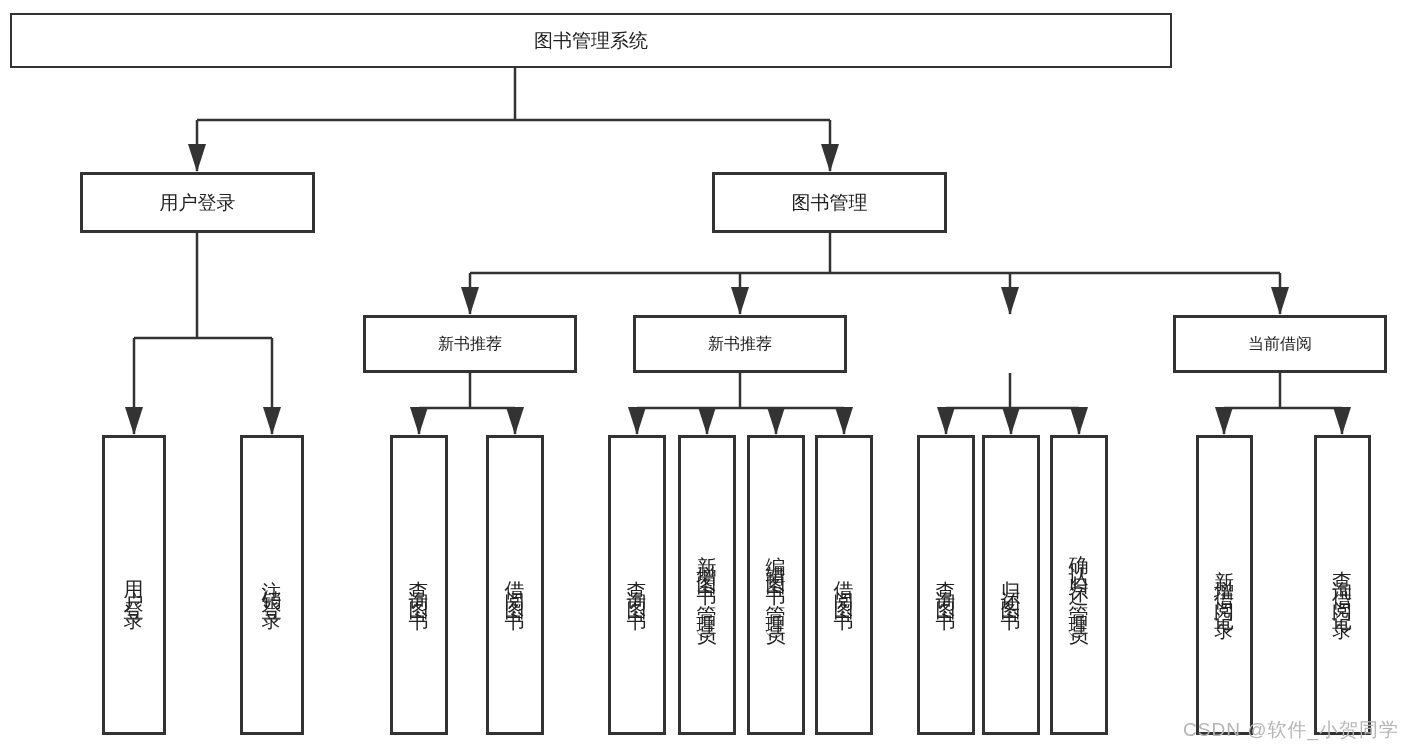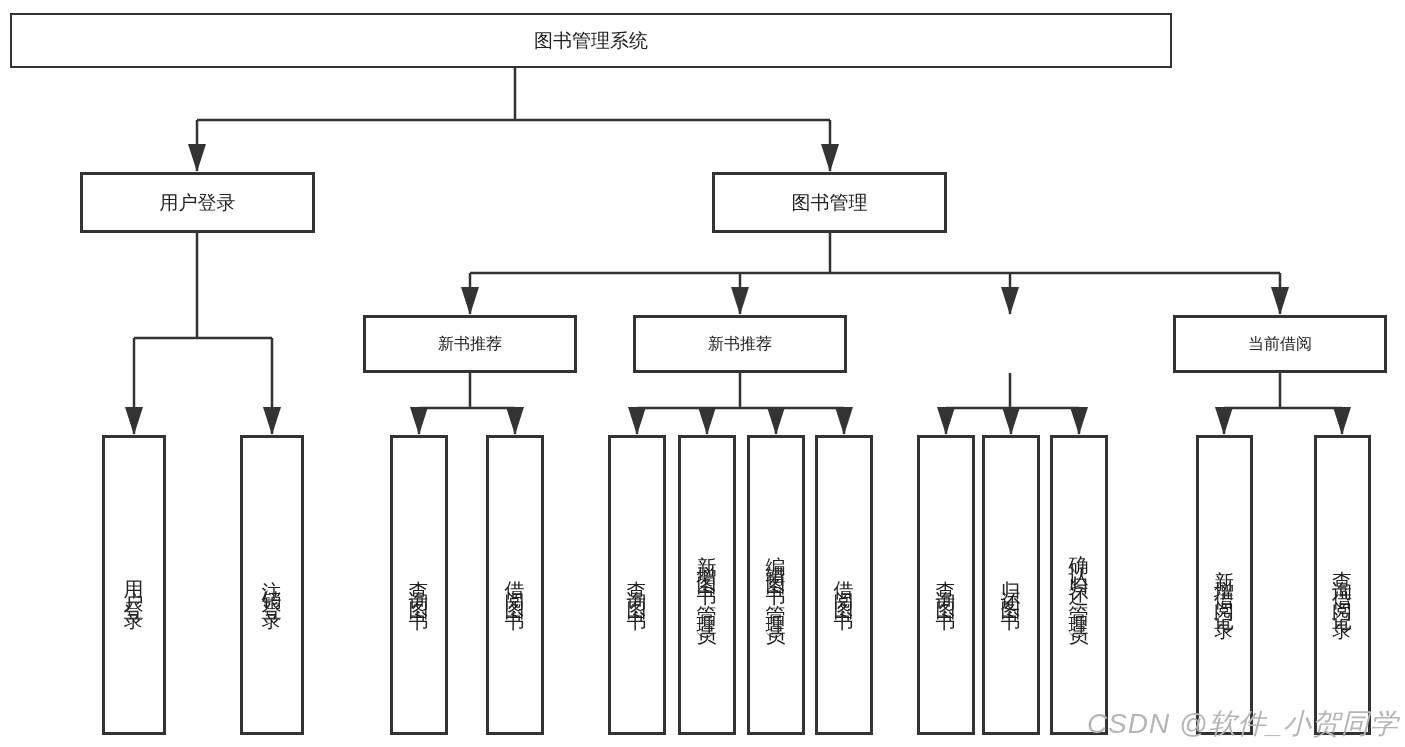--- a/index.html
+++ b/index.html
@@ -19,22 +19,22 @@
   }
   .root{left:10px;top:13px;width:1162px;height:55px;border-width:2px;font-size:19px;}
   .lvl2{top:172px;width:235px;height:61px;font-size:19px;}
   .lvl3{top:315px;width:214px;height:58px;font-size:16px;}
   .leaf{top:435px;height:300px;font-size:20px;}
   .vtext{
     writing-mode:vertical-rl;text-orientation:mixed;
     letter-spacing:10px;line-height:1;display:block;
   }
   .watermark{
-    position:absolute;right:6px;bottom:4px;font-size:28px;color:var(--watermark);
-    letter-spacing:1px;white-space:nowrap;font-style:italic;
+    position:absolute;right:6px;bottom:4px;font-size:19px;color:var(--watermark);
+    letter-spacing:1px;white-space:nowrap;
   }
 </style>
 </head>
 <body>
 
 <div class="stage">
 
   <svg class="wires" viewBox="0 0 1405 747" xmlns="http://www.w3.org/2000/svg">
     <defs>
       <marker id="arrow" markerUnits="userSpaceOnUse" markerWidth="28" markerHeight="18" refX="27" refY="9" orient="auto">

